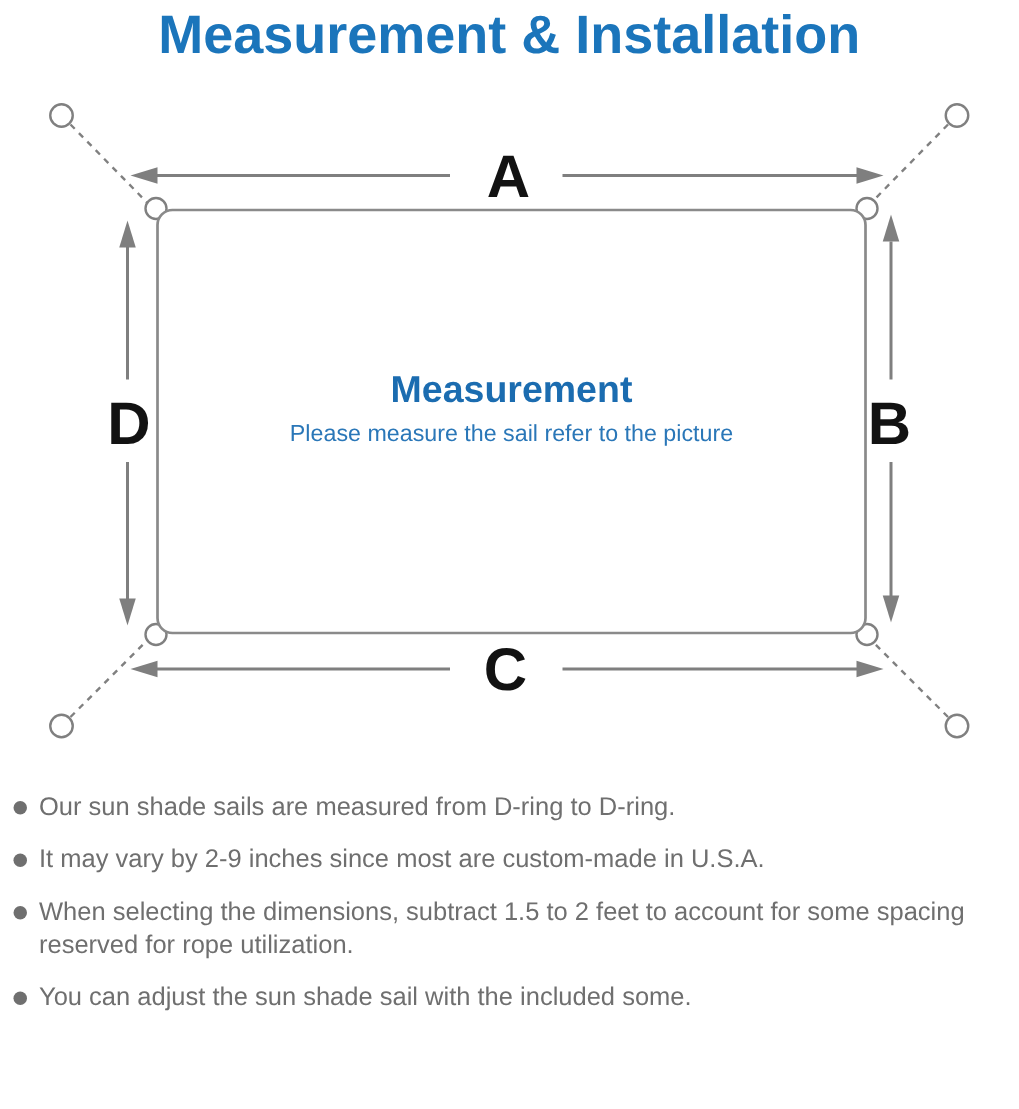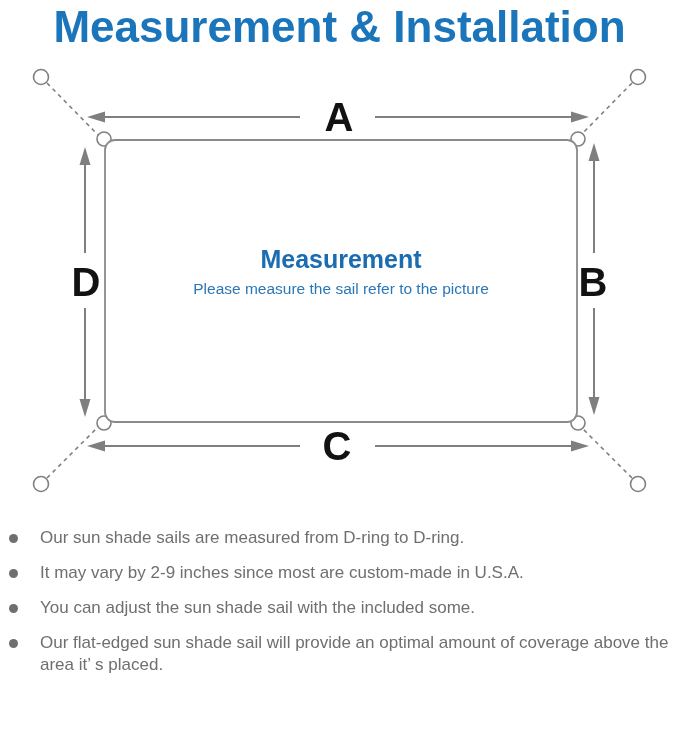--- a/index.html
+++ b/index.html
@@ -6,21 +6,21 @@
   #page{
     position:relative;
     width:679px;height:739px;
     background:#ffffff;
     font-family:"Liberation Sans","DejaVu Sans",sans-serif;
     overflow:hidden;
   }
   .title{
     position:absolute;top:2px;left:0;width:679px;
     text-align:center;
-    font-size:44px;font-weight:700;
+    font-size:36px;font-weight:700;
     color:#1b75bb;
     letter-spacing:0px;
   }
   #diagram{
     position:absolute;top:0;left:0;
   }
   .dim-label{
     font-family:"Liberation Sans","DejaVu Sans",sans-serif;
     font-size:40px;font-weight:700;fill:#121212;
   }
@@ -31,21 +31,21 @@
   .center-subtitle{
     font-family:"Liberation Sans","DejaVu Sans",sans-serif;
     font-size:15.5px;font-weight:400;fill:#2a77b8;
   }
   .notes{
     position:absolute;top:527px;left:9px;width:660px;
   }
   .note{
     display:flex;
     align-items:flex-start;
-    gap:22px;
+    gap:8px;
     margin-bottom:13px;
     color:#6f6f6f;
     font-size:17px;
     line-height:22px;
   }
   .dot{
     flex:0 0 auto;
     width:9px;height:9px;border-radius:50%;
     background:#6f6f6f;
     margin-top:7px;
@@ -117,21 +117,21 @@
     <div class="note">
       <span class="dot"></span>
       <span>Our sun shade sails are measured from D-ring to D-ring.</span>
     </div>
     <div class="note">
       <span class="dot"></span>
       <span>It may vary by 2-9 inches since most are custom-made in U.S.A.</span>
     </div>
     <div class="note">
       <span class="dot"></span>
-      <span>You can adjust the sun shade sail with the included some.</span>
+      <span>When selecting the dimensions, subtract 1.5 to 2 feet to account for some spacing reserved for rope utilization.</span>
     </div>
     <div class="note">
       <span class="dot"></span>
-      <span>Our flat-edged sun shade sail will provide an optimal amount of coverage above the area it’ s placed.</span>
+      <span>You can adjust the sun shade sail with the included some.</span>
     </div>
   </div>
 
 </div>
 
 </body></html>

